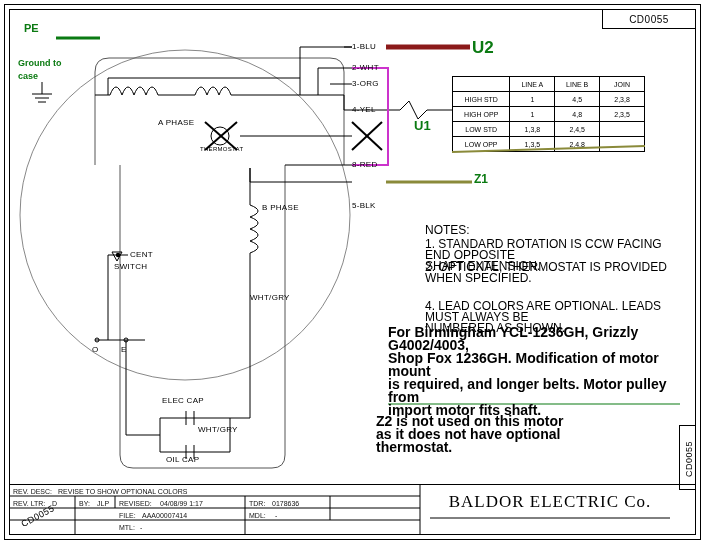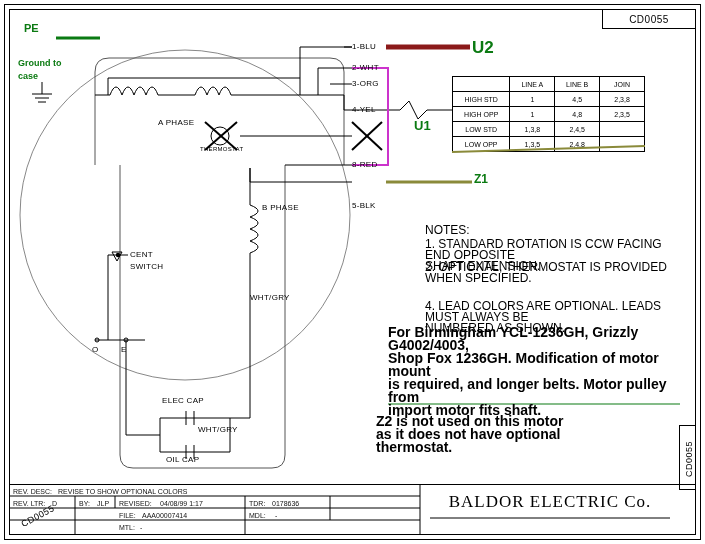--- a/index.html
+++ b/index.html
@@ -152,21 +152,21 @@
   <div class="lead-label" style="left:352px;top:177px;margin-top:24px;">5-BLK</div>
 
   <div class="anno" style="left:472px;top:38px;font-size:17px;">U2</div>
   <div class="anno" style="left:414px;top:118px;font-size:13px;">U1</div>
   <div class="anno" style="left:474px;top:172px;font-size:12px;">Z1</div>
 
   <div class="lead-label" style="left:158px;top:118px;">A PHASE</div>
   <div class="lead-label" style="left:262px;top:203px;">B PHASE</div>
   <div class="lead-label" style="left:200px;top:146px;font-size:6px;">THERMOSTAT</div>
   <div class="lead-label" style="left:130px;top:250px;">CENT</div>
-  <div class="lead-label" style="left:130px;top:262px;">SWITCH</div>
+  <div class="lead-label" style="left:114px;top:262px;">SWITCH</div>
   <div class="lead-label" style="left:250px;top:293px;">WHT/GRY</div>
   <div class="lead-label" style="left:198px;top:425px;">WHT/GRY</div>
   <div class="lead-label" style="left:162px;top:396px;">ELEC CAP</div>
   <div class="lead-label" style="left:166px;top:455px;">OIL CAP</div>
   <div class="lead-label" style="left:92px;top:345px;">O</div>
   <div class="lead-label" style="left:121px;top:345px;">E</div>
 
   <table class="tbl">
     <tbody>
         <tr>

